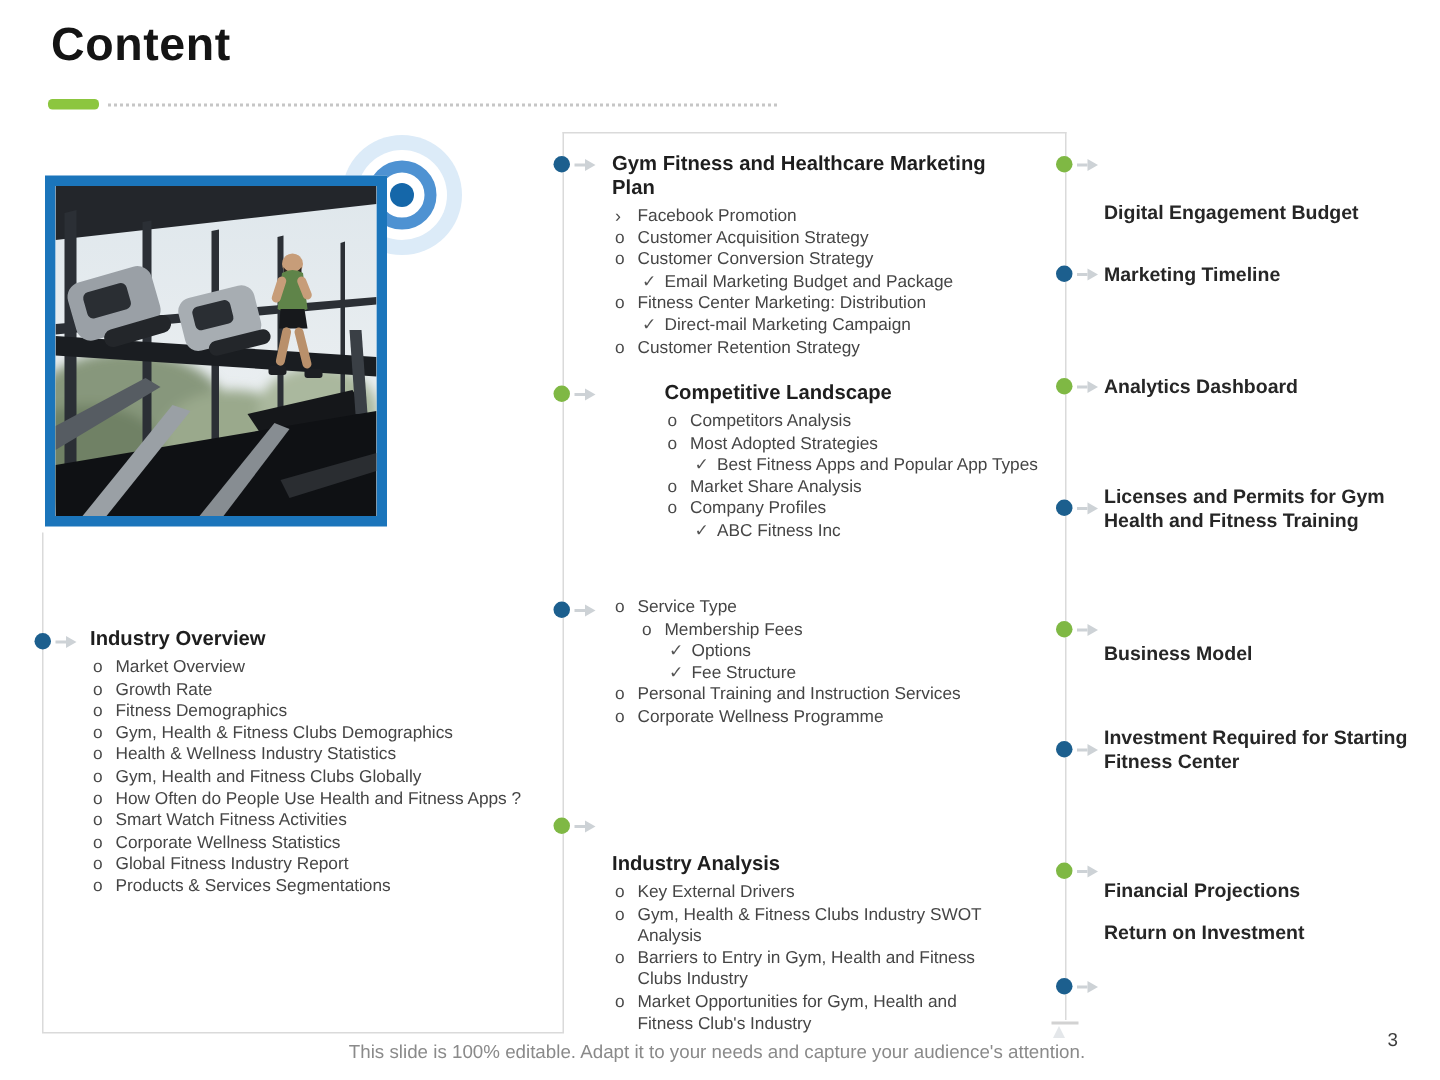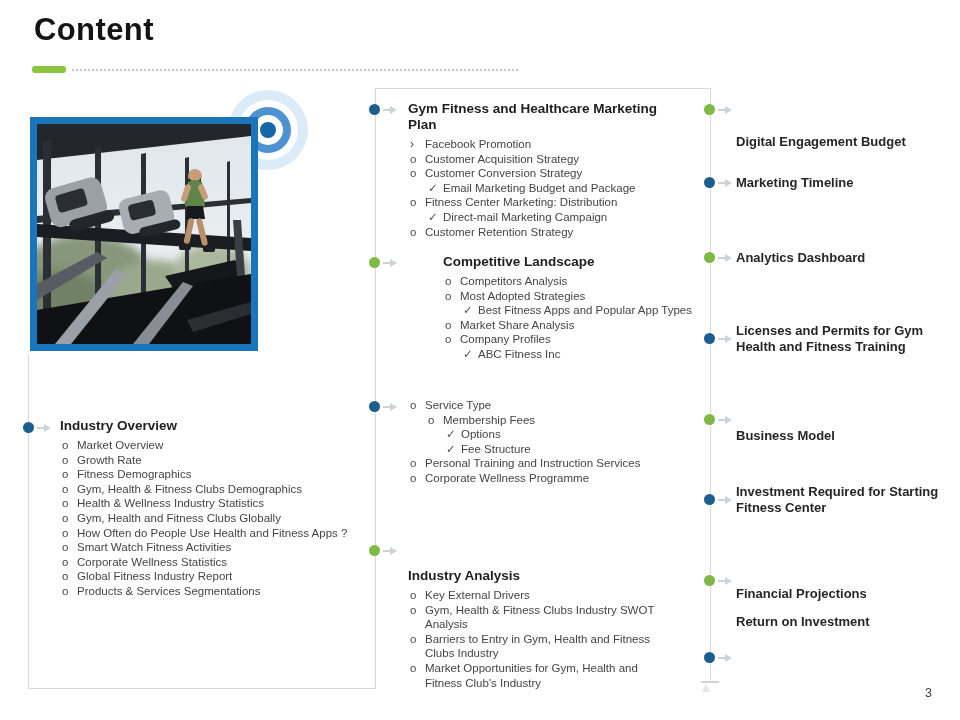--- a/index.html
+++ b/index.html
@@ -376,15 +376,16 @@
 
   <div class="r-item" style="top:102px;margin-top:32px;">Digital Engagement Budget</div>
   <div class="r-item" style="top:175px;">Marketing Timeline</div>
   <div class="r-item" style="top:250px;">Analytics Dashboard</div>
   <div class="r-item" style="top:323px;">Licenses and Permits for Gym Health and Fitness Training</div>
   <div class="r-item" style="top:428px;">Business Model</div>
   <div class="r-item" style="top:484px;">Investment Required for Starting Fitness Center</div>
   <div class="r-item" style="top:586px;">Financial Projections</div>
   <div class="r-item" style="top:614px;">Return on Investment</div>
 
+  <div class="footer">This slide is 100% editable. Adapt it to your needs and capture your audience's attention.</div>
   <div class="pagenum">3</div>
 
 </div>
 
 </body></html>

